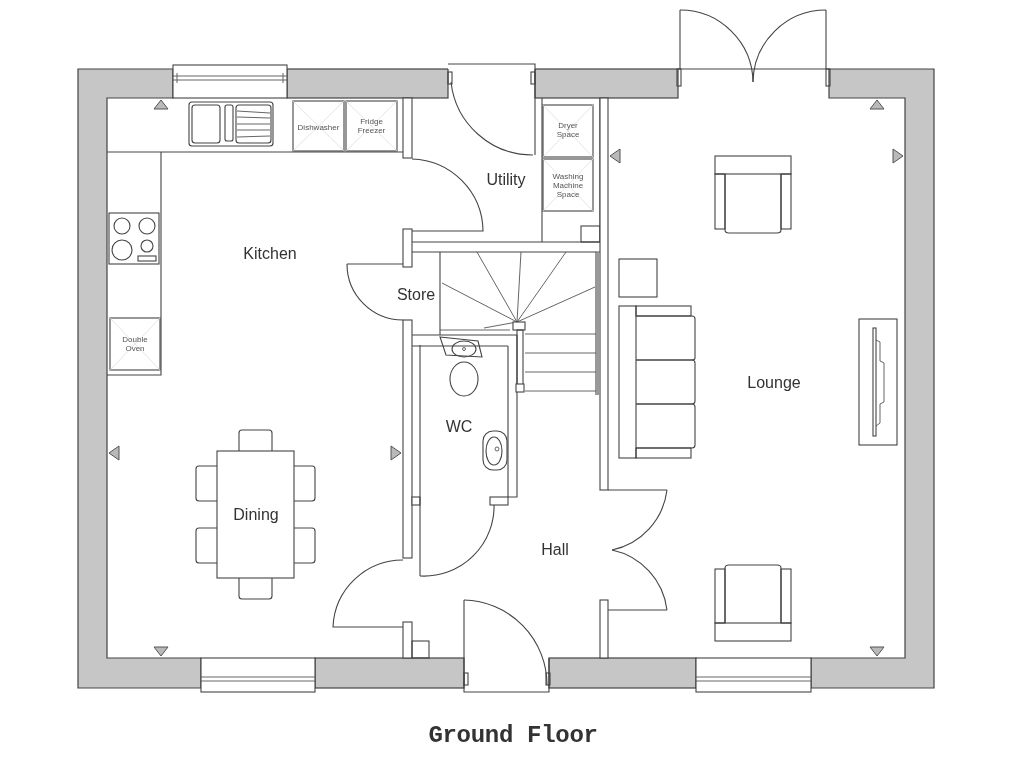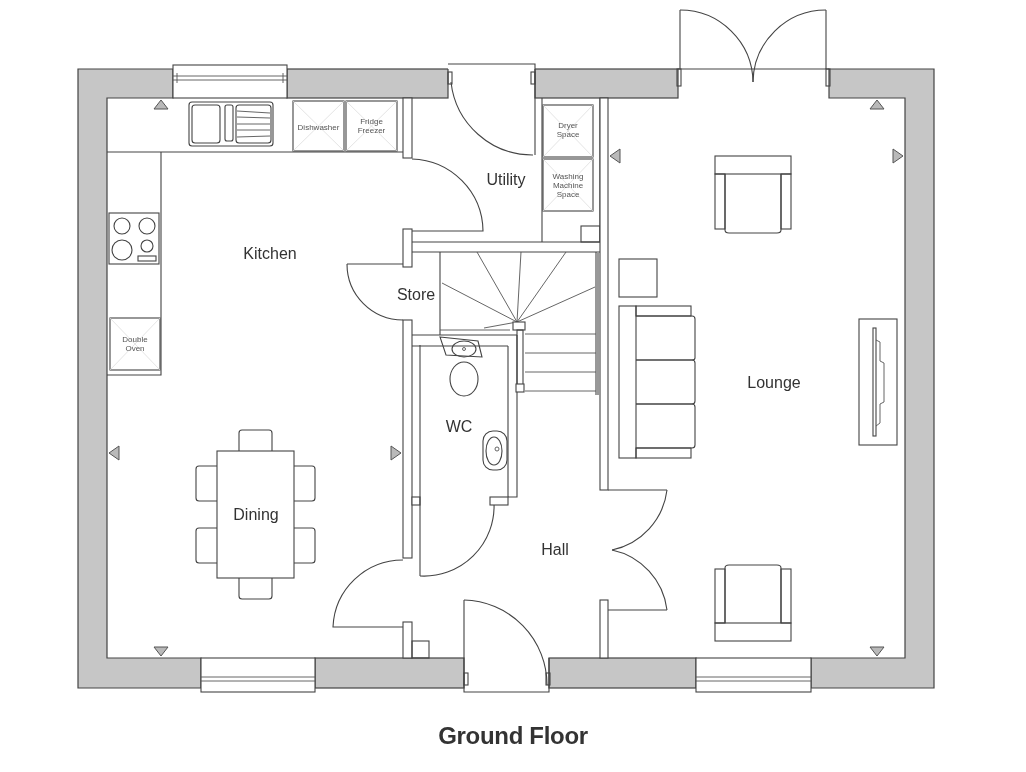--- a/index.html
+++ b/index.html
@@ -2,21 +2,21 @@
 <html><head>
   <meta charset="utf-8">
   <style>
     html, body { margin: 0; padding: 0; background: #ffffff; }
     body { width: 1026px; height: 772px; position: relative; overflow: hidden; }
     #plan { position: absolute; left: 0; top: 0; }
     .room-label { font-family: "Liberation Sans", sans-serif; font-size: 16px; fill: #333333; }
     .app-label { font-family: "Liberation Sans", sans-serif; font-size: 8px; fill: #555555; }
     .title {
       position: absolute; left: 0; width: 1026px; top: 722px; text-align: center;
-      font-family: Liberation Sans, sans-serif; font-weight: bold; font-size: 24px; color: #333333;
+      font-family: Liberation Mono, monospace; font-weight: bold; font-size: 24px; color: #333333;
       letter-spacing: -0.3px;
     }
     .wall { fill: #c6c6c6; stroke: #444444; stroke-width: 1.2; }
     .line { fill: none; stroke: #444444; stroke-width: 1.1; }
     .thin { fill: none; stroke: #555555; stroke-width: 0.9; }
     .white { fill: #ffffff; stroke: #444444; stroke-width: 1.1; }
     .cross { stroke: #dddddd; stroke-width: 0.8; }
     .tri { fill: #b9b9b9; stroke: #555555; stroke-width: 1; }
   </style>
 </head>

